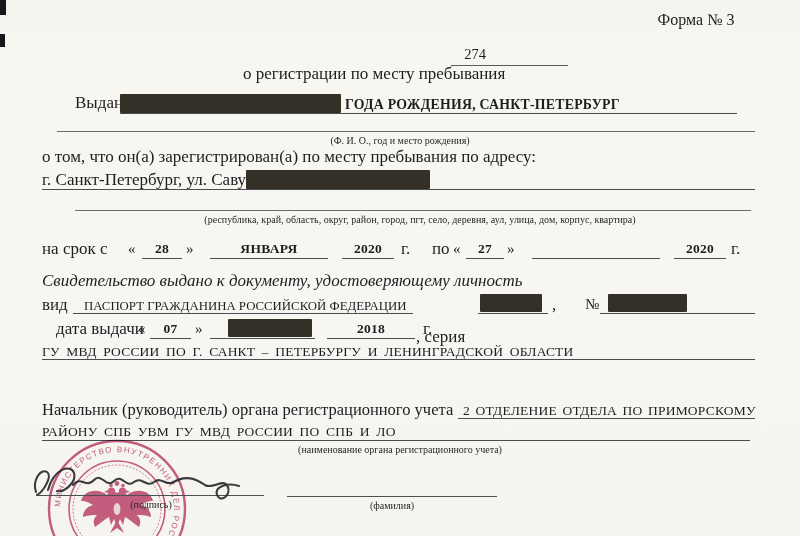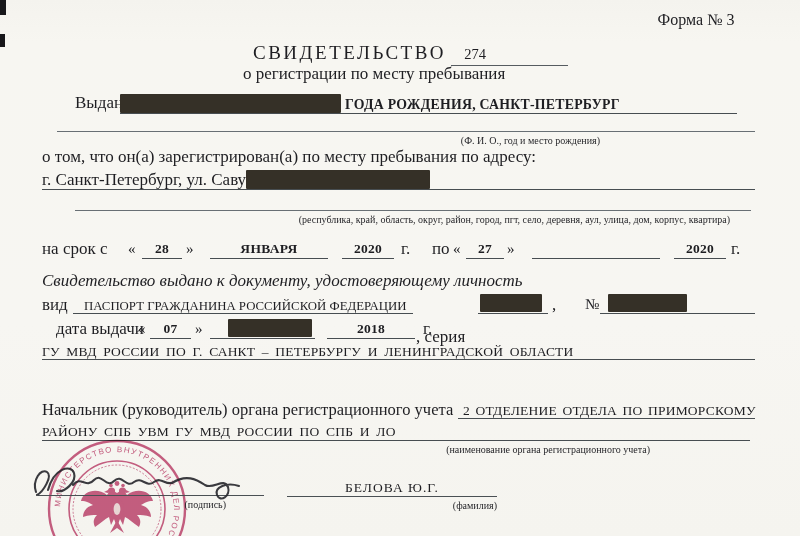--- a/index.html
+++ b/index.html
@@ -6,41 +6,40 @@
   #canvas{
     position:relative;width:800px;height:536px;overflow:hidden;
     background:linear-gradient(180deg,#f4f3ee 0%,#f7f6f1 8%,#f7f6f2 60%,#f5f4ef 100%);
     font-family:"Liberation Serif","DejaVu Serif",serif;
     color:#1e1e22;
   }
   .abs{position:absolute;white-space:nowrap;}
   .body-t{font-size:17px;line-height:1.15;}
   .bold-v{font-size:13.5px;font-weight:bold;letter-spacing:.3px;}
   .caps-v{font-size:13.5px;letter-spacing:.2px;}
-  .caption{font-size:10px;color:#26262a;text-align:right;white-space:nowrap;}
+  .caption{font-size:10px;color:#26262a;text-align:center;white-space:nowrap;}
   .ul{position:absolute;height:0;border-bottom:1.6px solid #474d51;}
   .rule{position:absolute;height:0;border-bottom:1.4px solid #686f74;}
   .redact{position:absolute;background:#353027;border-radius:1px;z-index:3;}
   .quote{font-size:15px;}
   .ctr{text-align:center;}
   .stamp-wrap{position:absolute;mix-blend-mode:multiply;opacity:.92;z-index:4;}
   .sig-wrap{position:absolute;z-index:5;}
   .artifact{position:absolute;background:#17171a;z-index:6;}
 </style>
 </head>
 <body>
 
 <div id="canvas">
 
   <div class="artifact" style="left:0;top:3;width:6px;height:15px;"></div>
   <div class="artifact" style="left:0;top:34px;width:5px;height:13px;"></div>
 
   <div class="abs" style="left:640px;top:11px;width:112px;text-align:center;font-size:16px;">Форма № 3</div>
 
-  <div class="abs" style="left:253px;top:42px;font-size:19px;letter-spacing:2.5px;">СВИДЕТЕЛЬСТВО</div>
   <div class="ul" style="left:451px;top:65px;width:117px;border-bottom-color:#565c60;"></div>
   <div class="abs ctr" style="left:425px;top:46px;width:100px;font-size:14.5px;">274</div>
   <div class="abs body-t" style="left:243px;top:64px;">о регистрации по месту пребывания</div>
 
   <div class="abs body-t" style="left:75px;top:93px;">Выдано</div>
   <div class="ul" style="left:120px;top:113px;width:617px;"></div>
   <div class="redact" style="left:120px;top:94px;width:221px;height:19px;"></div>
   <div class="abs" style="left:345px;top:97px;font-size:13.8px;font-weight:bold;letter-spacing:.25px;">ГОДА РОЖДЕНИЯ, САНКТ-ПЕТЕРБУРГ</div>
   <div class="rule" style="left:57px;top:131px;width:698px;"></div>
   <div class="abs caption" style="left:200px;top:135px;width:400px;">(Ф. И. О., год и место рождения)</div>
@@ -142,16 +141,15 @@
 
   <div class="ul" style="left:38px;top:495px;width:226px;border-bottom-color:#4a5054;z-index:5;"></div>
   <div class="sig-wrap" style="left:28px;top:458px;width:250px;height:48px;">
     <svg width="250" height="48" viewBox="0 0 250 48">
       <path d="M8,34 C4,22 13,10 19,14 C25,18 15,34 9,37 M20,32 C26,10 43,6 46,15 C49,24 36,35 29,33 M45,27 C53,17 58,31 66,22 C74,14 78,31 86,23 C94,15 98,31 106,24 C114,18 118,30 126,24 C134,18 138,29 146,24 M144,25 C158,16 168,21 177,27 C185,32 196,19 200,29 C203,38 192,45 189,37 C186,29 199,24 211,28" fill="none" stroke="#26262b" stroke-width="2.1" stroke-linecap="round" opacity=".9"></path>
     </svg>
   </div>
   <div class="abs caption" style="left:76px;top:499px;width:150px;z-index:5;">(подпись)</div>
 
   <div class="ul" style="left:287px;top:496px;width:210px;border-bottom-color:#4a5054;"></div>
-  <div class="abs ctr" style="left:287px;top:480px;width:210px;font-size:13.5px;letter-spacing:1px;">БЕЛОВА  Ю.Г.</div>
   <div class="abs caption" style="left:287px;top:500px;width:210px;">(фамилия)</div>
 
 </div>
 
 </body></html>

